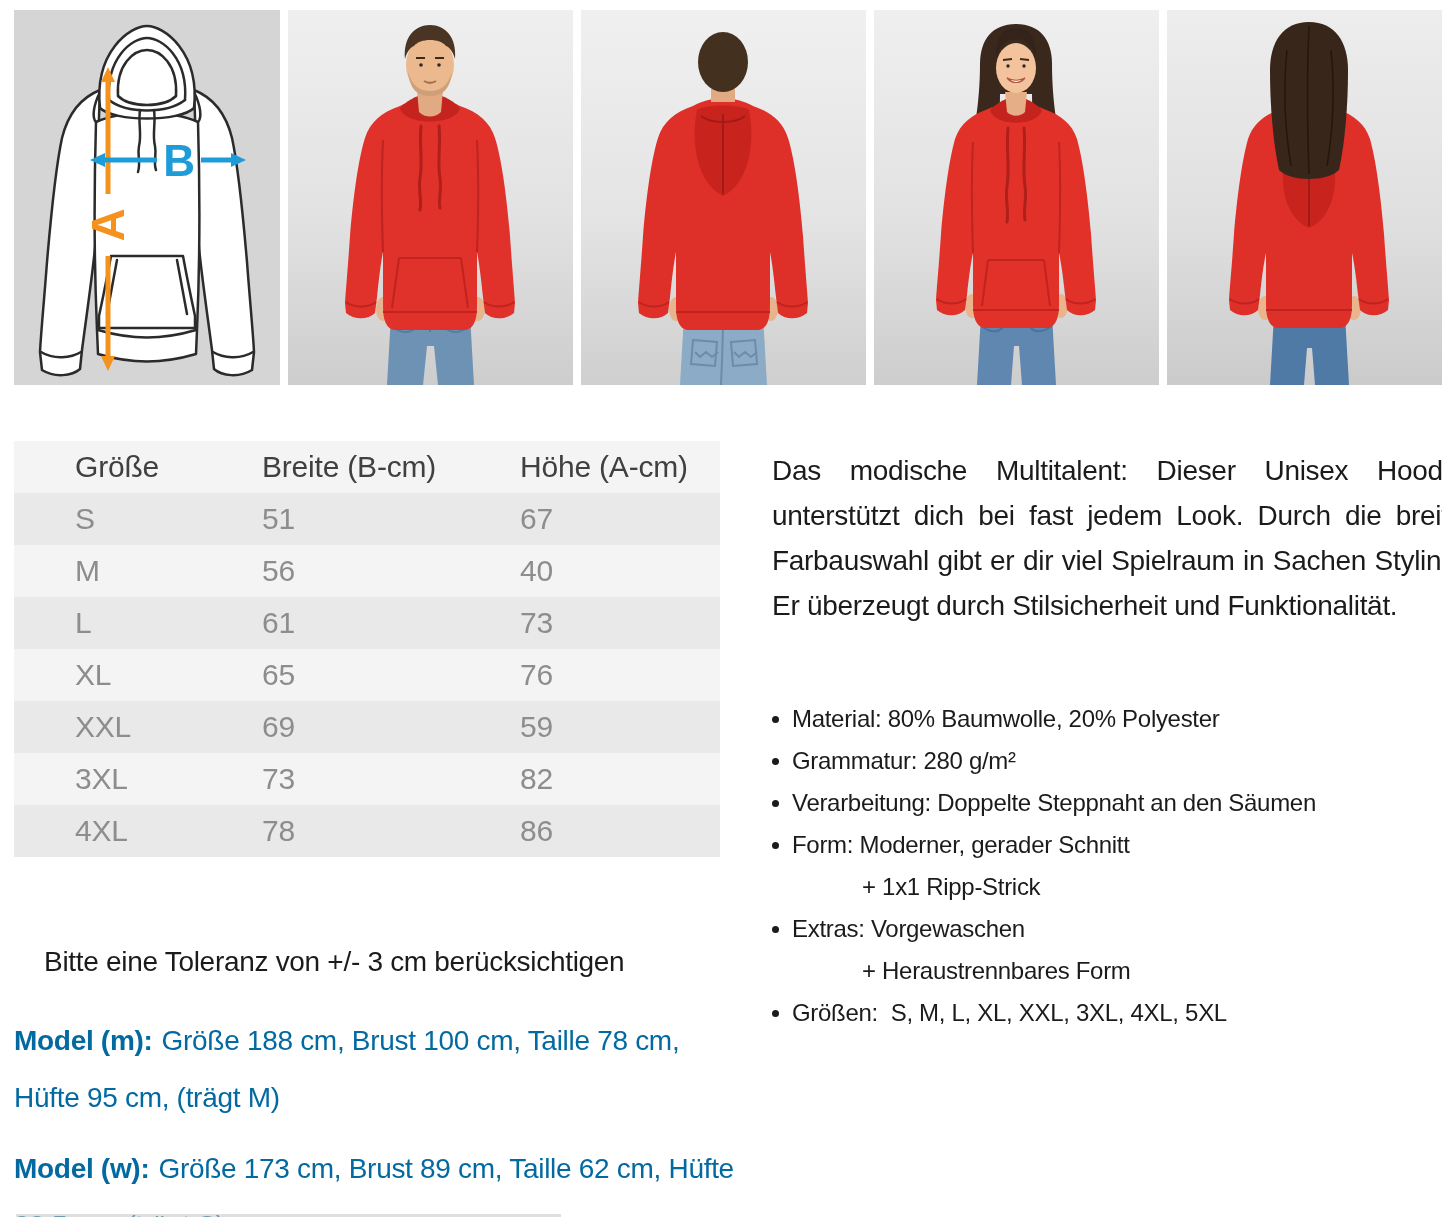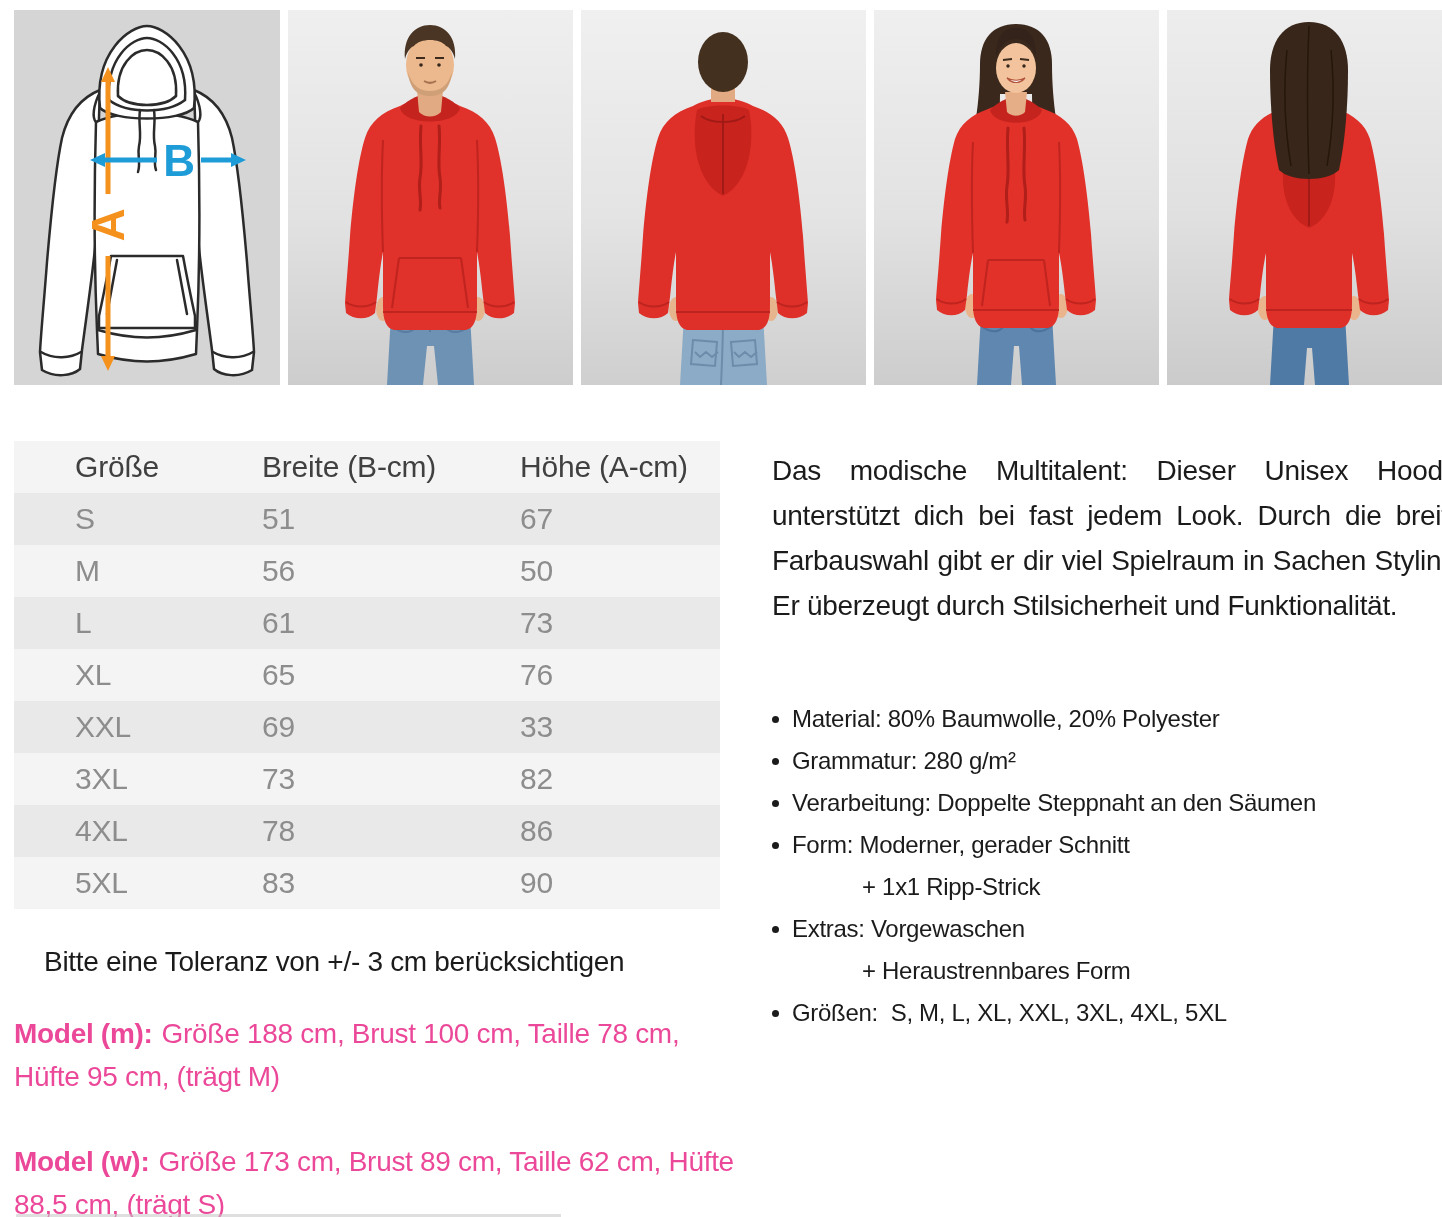--- a/index.html
+++ b/index.html
@@ -25,21 +25,21 @@
           align-items:center; height:52px; background:#f4f4f4; }
   .trow > div:first-child { padding-left:61px; }
   .trow.thead { color:#404040; }
   .trow.tdata { color:#8d8d8d; }
   .trow.stripe { background:#e9e9e9; }
 
   
   .tolerance { position:absolute; left:14px; top:946px; width:724px;
                font-size:28px; color:#1b1b1b;margin-left:30px; }
   .model-line { position:absolute; left:14px; width:724px;
-                font-size:28px; line-height:43px; color:#ec4899; }
+                font-size:28px; line-height:57px; color:#0369a1; }
   .model-line b { font-weight:bold; margin-right:9px; }
   .model-m { top:1012px; }
   .model-w { top:1140px; }
 
   
   .description { position:absolute; left:772px; top:448px; width:692px; }
   .desc-intro { font-size:28px; line-height:45px; text-align:justify; color:#1b1b1b; }
   .desc-bullets { list-style:none; position:absolute; left:-6px; top:250px; width:698px; }
   .desc-bullets li { position:relative; padding-left:26px;
                      font-size:24px; line-height:42px; color:#1b1b1b; }
@@ -243,51 +243,46 @@
       <div>Höhe (A-cm)</div>
     </div>
     <div class="trow tdata stripe">
       <div>S</div>
       <div>51</div>
       <div>67</div>
     </div>
     <div class="trow tdata">
       <div>M</div>
       <div>56</div>
-      <div>50</div>
+      <div>40</div>
     </div>
     <div class="trow tdata stripe">
       <div>L</div>
       <div>61</div>
       <div>73</div>
     </div>
     <div class="trow tdata">
       <div>XL</div>
       <div>65</div>
       <div>76</div>
     </div>
     <div class="trow tdata stripe">
       <div>XXL</div>
       <div>69</div>
-      <div>33</div>
+      <div>59</div>
     </div>
     <div class="trow tdata">
       <div>3XL</div>
       <div>73</div>
       <div>82</div>
     </div>
     <div class="trow tdata stripe">
       <div>4XL</div>
       <div>78</div>
       <div>86</div>
-    </div>
-    <div class="trow tdata">
-      <div>5XL</div>
-      <div>83</div>
-      <div>90</div>
     </div>
   </div>
 
   <p class="tolerance">Bitte eine Toleranz von +/- 3 cm berücksichtigen</p>
 
   <p class="model-line model-m"><b>Model (m):</b><span>Größe 188 cm, Brust 100 cm, Taille 78 cm, Hüfte 95 cm, (trägt M)</span></p>
 
   <p class="model-line model-w"><b>Model (w):</b><span>Größe 173 cm, Brust 89 cm, Taille 62 cm, Hüfte 88,5 cm, (trägt S)</span></p>
 
   <div class="description">

